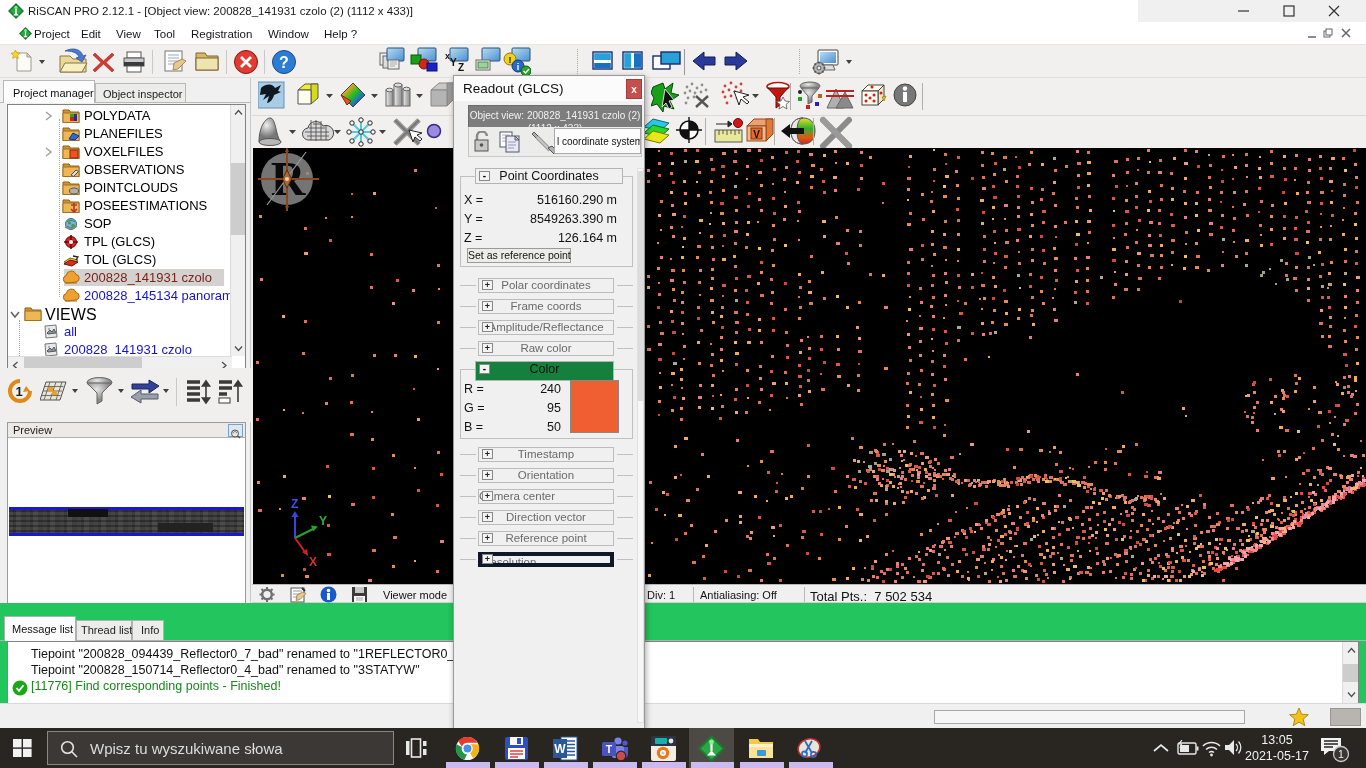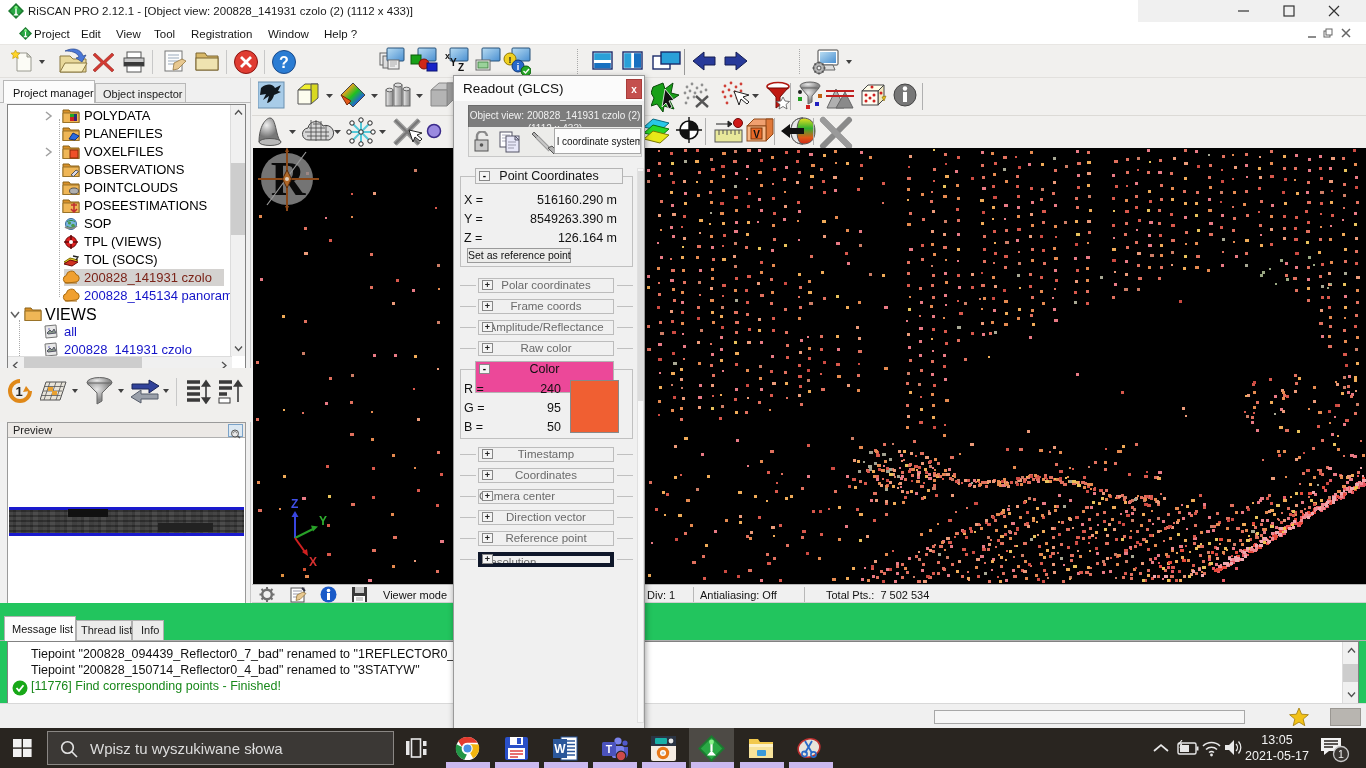--- a/index.html
+++ b/index.html
@@ -227,27 +227,27 @@
       <path d="M3 11c3 2 9 2 12-1" fill="none" stroke="#888" stroke-width="1.6"></path>
       <circle cx="7.5" cy="7" r="1.6" fill="#4a9a4a"></circle>
       <circle cx="11" cy="9.5" r="1.8" fill="#4a9a4a"></circle>
     </svg>
     <div class="abs" style="left:76px;top:111px;font-size:13px;color:#000;white-space:nowrap">SOP</div>
     <svg class="abs" style="left:54px;top:129px" width="18" height="15" viewBox="0 0 18 15">
       <circle cx="9" cy="8" r="5.5" fill="#e02020" stroke="#6a0a0a"></circle>
       <path d="M9 1v14M2 8h14" stroke="#6a0a0a" stroke-width="1.6"></path>
       <circle cx="9" cy="8" r="2" fill="#fff"></circle>
     </svg>
-    <div class="abs" style="left:76px;top:129px;font-size:13px;color:#000;white-space:nowrap">TPL (VIEWS)</div>
+    <div class="abs" style="left:76px;top:129px;font-size:13px;color:#000;white-space:nowrap">TPL (GLCS)</div>
     <svg class="abs" style="left:54px;top:147px" width="18" height="15" viewBox="0 0 18 15">
       <path d="M2 10l6-4 8 2-6 4z" fill="#e8d020" stroke="#7a6a00"></path>
       <path d="M2 12l6-4 8 2-6 4z" fill="#d03020" stroke="#6a0a0a"></path>
       <path d="M11 4l5 1-2 3" fill="none" stroke="#222" stroke-width="1.3"></path>
     </svg>
-    <div class="abs" style="left:76px;top:147px;font-size:13px;color:#000;white-space:nowrap">TOL (SOCS)</div>
+    <div class="abs" style="left:76px;top:147px;font-size:13px;color:#000;white-space:nowrap">TOL (GLCS)</div>
     <div class="abs" style="left:56px;top:164px;width:160px;height:17px;background:#d4d2d0"></div>
     <svg class="abs" style="left:54px;top:165px" width="18" height="15" viewBox="0 0 18 15">
       <path d="M5 13a3.8 3.8 0 0 1-.7-7.5A5 5 0 0 1 14 4.5 3.8 3.8 0 0 1 14 12z" fill="#f0a030" stroke="#a86a10"></path>
       <path d="M3 13h12" stroke="#a86a10"></path>
     </svg>
     <div class="abs" style="left:76px;top:165px;font-size:13px;color:#7b2318;white-space:nowrap">200828_141931 czolo</div>
     <svg class="abs" style="left:54px;top:183px" width="18" height="15" viewBox="0 0 18 15">
       <path d="M5 13a3.8 3.8 0 0 1-.7-7.5A5 5 0 0 1 14 4.5 3.8 3.8 0 0 1 14 12z" fill="#f0a030" stroke="#a86a10"></path>
       <path d="M3 13h12" stroke="#a86a10"></path>
     </svg>
@@ -673,21 +673,21 @@
         <rect x="3" y="0" width="9" height="6" fill="#c8c8c8"></rect>
         <rect x="2" y="9" width="11" height="6" fill="#fff"></rect>
         <path d="M4 11h7M4 13h7" stroke="#888" stroke-width=".8"></path>
       </g>
  </svg>
  <div class="abs" style="left:131px;top:4px;font-size:11px;color:#111">Viewer mode</div>
  <div class="abs" style="left:395px;top:4px;font-size:11px;color:#111">Div: 1</div>
  <div class="sep" style="left:441px;top:2px;height:15px;background:#b8b8b8"></div>
  <div class="abs" style="left:448px;top:4px;font-size:11px;color:#111">Antialiasing: Off</div>
  <div class="sep" style="left:552px;top:2px;height:15px;background:#b8b8b8"></div>
- <div class="abs" style="left:574px;top:4px;font-size:11px;color:#111">Total Pts.:&nbsp; 7 502 534</div>
+ <div class="abs" style="left:558px;top:4px;font-size:13px;color:#111">Total Pts.:&nbsp; 7 502 534</div>
 </div>
 
 <div class="abs" style="left:0;top:603px;width:1366px;height:100px;background:#22c55e">
  <div class="abs" style="left:4px;top:13px;width:72px;height:25px;background:#fcfcfc;border:1px solid #b0b0b0;border-bottom:none;z-index:2;font-size:11px;color:#111;padding:6px 0 0 7px;white-space:nowrap">Message list</div>
  <div class="abs" style="left:76px;top:17px;width:56px;height:21px;background:#ececeb;border:1px solid #b0b0b0;font-size:11px;color:#222;padding:3px 0 0 4px;white-space:nowrap">Thread list</div>
  <div class="abs" style="left:132px;top:17px;width:32px;height:21px;background:#ececeb;border:1px solid #b0b0b0;font-size:11px;color:#222;padding:3px 0 0 8px;white-space:nowrap">Info</div>
  <div class="abs" style="left:0;top:37px;width:1366px;height:1px;background:#b0b0b0"></div>
  <div class="abs" style="left:7px;top:38px;width:1352px;height:63px;background:#fff;border:1px solid #828282;overflow:hidden">
   <div class="abs" style="left:23px;top:5px;font-size:12.5px;color:#111;white-space:pre">Tiepoint "200828_094439_Reflector0_7_bad" renamed to "1REFLECTOR0_7"</div>
   <div class="abs" style="left:23px;top:21px;font-size:12.5px;color:#111;white-space:pre">Tiepoint "200828_150714_Reflector0_4_bad" renamed to "3STATYW"</div>
@@ -773,36 +773,36 @@
     <div class="abs" style="left:6px;top:251px;width:16px;height:1px;background:#c0c0c0"></div>
 <div class="abs" style="left:163px;top:251px;width:16px;height:1px;background:#c0c0c0"></div>
 <div class="abs" style="left:24px;top:244px;width:136px;height:15px;background:#f0f0f0;border:1px solid #bcbcbc;text-align:center;font-size:11.5px;color:#6a6a6a;white-space:nowrap;overflow:hidden">Amplitude/Reflectance</div>
 <div class="abs" style="left:28px;top:246px;width:11px;height:10px;border:1px solid #888;background:#f4f4f4;font-size:9px;line-height:9px;text-align:center;font-weight:bold;color:#222">+</div>
     <div class="abs" style="left:6px;top:272px;width:16px;height:1px;background:#c0c0c0"></div>
 <div class="abs" style="left:163px;top:272px;width:16px;height:1px;background:#c0c0c0"></div>
 <div class="abs" style="left:24px;top:265px;width:136px;height:15px;background:#f0f0f0;border:1px solid #bcbcbc;text-align:center;font-size:11.5px;color:#6a6a6a;white-space:nowrap;overflow:hidden">Raw color</div>
 <div class="abs" style="left:28px;top:267px;width:11px;height:10px;border:1px solid #888;background:#f4f4f4;font-size:9px;line-height:9px;text-align:center;font-weight:bold;color:#222">+</div>
 
  <div class="abs" style="left:6px;top:293px;width:173px;height:70px;border:1px solid #c0c0c0"></div>
- <div class="abs" style="left:21px;top:285px;width:139px;height:32px;background:#ec4899;border:1px solid #b4b4b4;text-align:center;font-size:12.5px;color:#111">Color</div>
+ <div class="abs" style="left:21px;top:285px;width:139px;height:20px;background:#15803d;border:1px solid #b4b4b4;text-align:center;font-size:12.5px;color:#111">Color</div>
  <div class="abs" style="left:25px;top:288px;width:11px;height:10px;border:1px solid #888;background:#f4f4f4;font-size:10px;line-height:8px;text-align:center;font-weight:bold">-</div>
  <div class="abs" style="left:10px;top:306px;font-size:12.5px;color:#111">R =</div>
  <div class="abs" style="left:10px;top:325px;font-size:12.5px;color:#111">G =</div>
  <div class="abs" style="left:10px;top:344px;font-size:12.5px;color:#111">B =</div>
  <div class="abs" style="left:60px;top:306px;width:47px;text-align:right;font-size:12.5px;color:#111">240</div>
  <div class="abs" style="left:60px;top:325px;width:47px;text-align:right;font-size:12.5px;color:#111">95</div>
  <div class="abs" style="left:60px;top:344px;width:47px;text-align:right;font-size:12.5px;color:#111">50</div>
  <div class="abs" style="left:116px;top:304px;width:49px;height:53px;background:#f05f32;border:1px solid #888"></div>
  <div class="abs" style="left:6px;top:378px;width:16px;height:1px;background:#c0c0c0"></div>
 <div class="abs" style="left:163px;top:378px;width:16px;height:1px;background:#c0c0c0"></div>
 <div class="abs" style="left:24px;top:371px;width:136px;height:15px;background:#f0f0f0;border:1px solid #bcbcbc;text-align:center;font-size:11.5px;color:#6a6a6a;white-space:nowrap;overflow:hidden">Timestamp</div>
 <div class="abs" style="left:28px;top:373px;width:11px;height:10px;border:1px solid #888;background:#f4f4f4;font-size:9px;line-height:9px;text-align:center;font-weight:bold;color:#222">+</div>
     <div class="abs" style="left:6px;top:399px;width:16px;height:1px;background:#c0c0c0"></div>
 <div class="abs" style="left:163px;top:399px;width:16px;height:1px;background:#c0c0c0"></div>
-<div class="abs" style="left:24px;top:392px;width:136px;height:15px;background:#f0f0f0;border:1px solid #bcbcbc;text-align:center;font-size:11.5px;color:#6a6a6a;white-space:nowrap;overflow:hidden">Coordinates</div>
+<div class="abs" style="left:24px;top:392px;width:136px;height:15px;background:#f0f0f0;border:1px solid #bcbcbc;text-align:center;font-size:11.5px;color:#6a6a6a;white-space:nowrap;overflow:hidden">Orientation</div>
 <div class="abs" style="left:28px;top:394px;width:11px;height:10px;border:1px solid #888;background:#f4f4f4;font-size:9px;line-height:9px;text-align:center;font-weight:bold;color:#222">+</div>
     <div class="abs" style="left:6px;top:420px;width:16px;height:1px;background:#c0c0c0"></div>
 <div class="abs" style="left:163px;top:420px;width:16px;height:1px;background:#c0c0c0"></div>
 <div class="abs" style="left:24px;top:413px;width:136px;height:15px;background:#f0f0f0;border:1px solid #bcbcbc;text-align:left;font-size:11.5px;color:#6a6a6a;white-space:nowrap;overflow:hidden">Camera center</div>
 <div class="abs" style="left:28px;top:415px;width:11px;height:10px;border:1px solid #888;background:#f4f4f4;font-size:9px;line-height:9px;text-align:center;font-weight:bold;color:#222">+</div>
     <div class="abs" style="left:6px;top:441px;width:16px;height:1px;background:#c0c0c0"></div>
 <div class="abs" style="left:163px;top:441px;width:16px;height:1px;background:#c0c0c0"></div>
 <div class="abs" style="left:24px;top:434px;width:136px;height:15px;background:#f0f0f0;border:1px solid #bcbcbc;text-align:center;font-size:11.5px;color:#6a6a6a;white-space:nowrap;overflow:hidden">Direction vector</div>
 <div class="abs" style="left:28px;top:436px;width:11px;height:10px;border:1px solid #888;background:#f4f4f4;font-size:9px;line-height:9px;text-align:center;font-weight:bold;color:#222">+</div>
     <div class="abs" style="left:6px;top:462px;width:16px;height:1px;background:#c0c0c0"></div>

